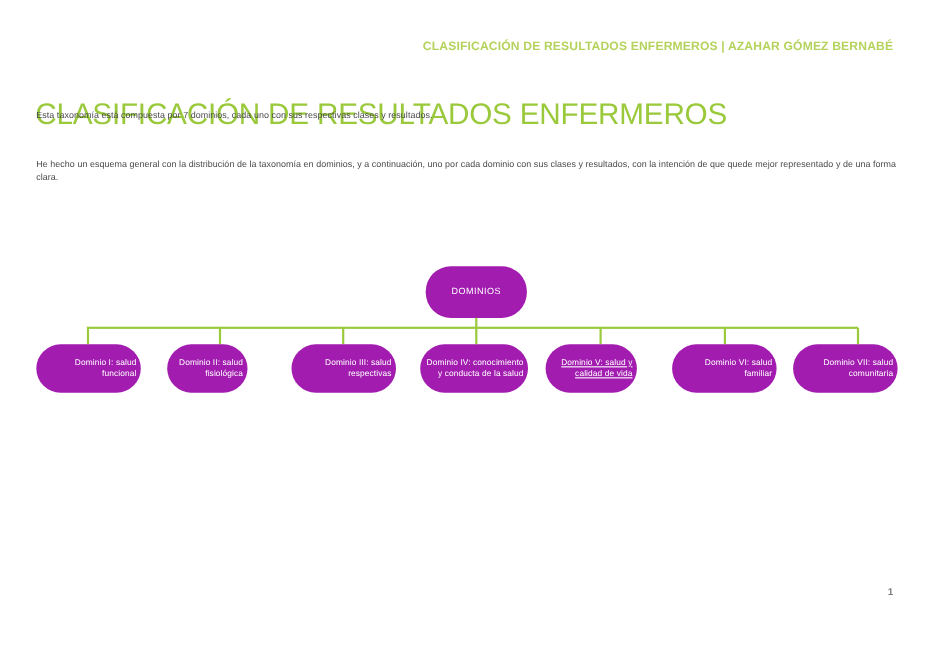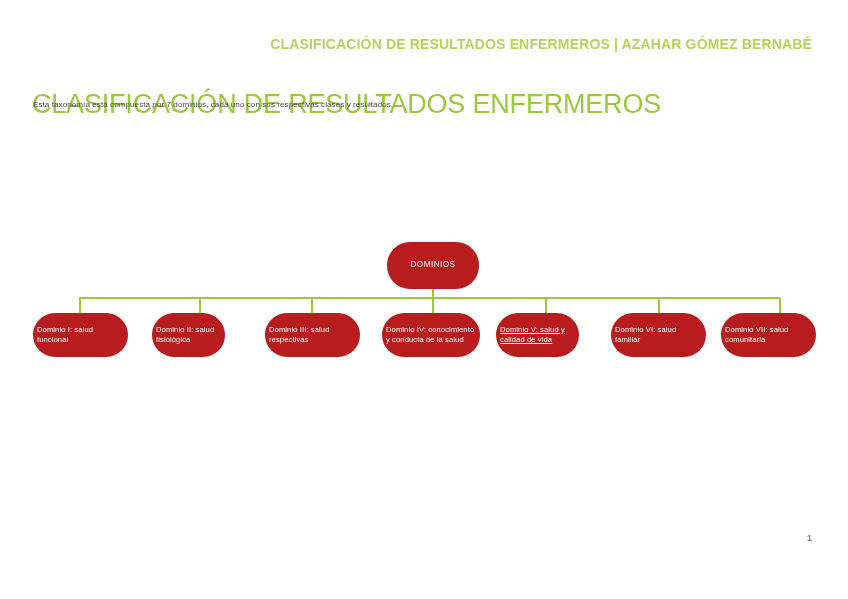--- a/index.html
+++ b/index.html
@@ -18,21 +18,21 @@
     height: 599px;
     background: #ffffff;
     overflow: hidden;
   }
 
   
   .running-header {
     position: absolute;
     top: 36px;
     right: 36px;
-    font-size: 14px;
+    font-size: 11px;
     letter-spacing: 0.15px;
     color: #b5d35c;
     font-weight: 700;
     text-align: right;
     white-space: nowrap;
   }
 
   
   .page-title {
     position: absolute;
@@ -62,26 +62,26 @@
   .diagram {
     position: absolute;
     left: 0;
     top: 0;
     width: 848px;
     height: 599px;
     pointer-events: none;
   }
   .node {
     position: absolute;
-    background: #b91c1c;
+    background: #a21caf;
     color: #ffffff;
     display: flex;
     align-items: center;
     justify-content: center;
-    text-align: left;
+    text-align: right;
     box-sizing: border-box;
     font-size: 7.6px;
     line-height: 10.4px;
     letter-spacing: 0.1px;
     padding: 2px 4px;
     pointer-events: auto;
     border-radius: 23px;
   }
   .node.root {
     left: 387px;
@@ -133,20 +133,21 @@
 <body>
 
 <div id="page">
 
   <div class="running-header">CLASIFICACIÓN DE RESULTADOS ENFERMEROS | AZAHAR GÓMEZ BERNABÉ</div>
 
   <h1 class="page-title">CLASIFICACIÓN DE RESULTADOS ENFERMEROS</h1>
 
   <p class="intro-para p1">Esta taxonomía está compuesta por 7 dominios, cada uno con sus respectivas clases y resultados.</p>
 
+  <p class="intro-para p2">He hecho un esquema general con la distribución de la taxonomía en dominios, y a continuación, uno por cada dominio con sus clases y resultados, con la intención de que quede mejor representado y de una forma clara.</p>
 
   <div class="diagram">
 
     <div class="node root">DOMINIOS</div>
 
     <div class="connector v-stem"></div>
     <div class="connector h-bar"></div>
 
     <div class="connector v-drop" style="left:79px;"></div>
     <div class="connector v-drop" style="left:199px;"></div>

